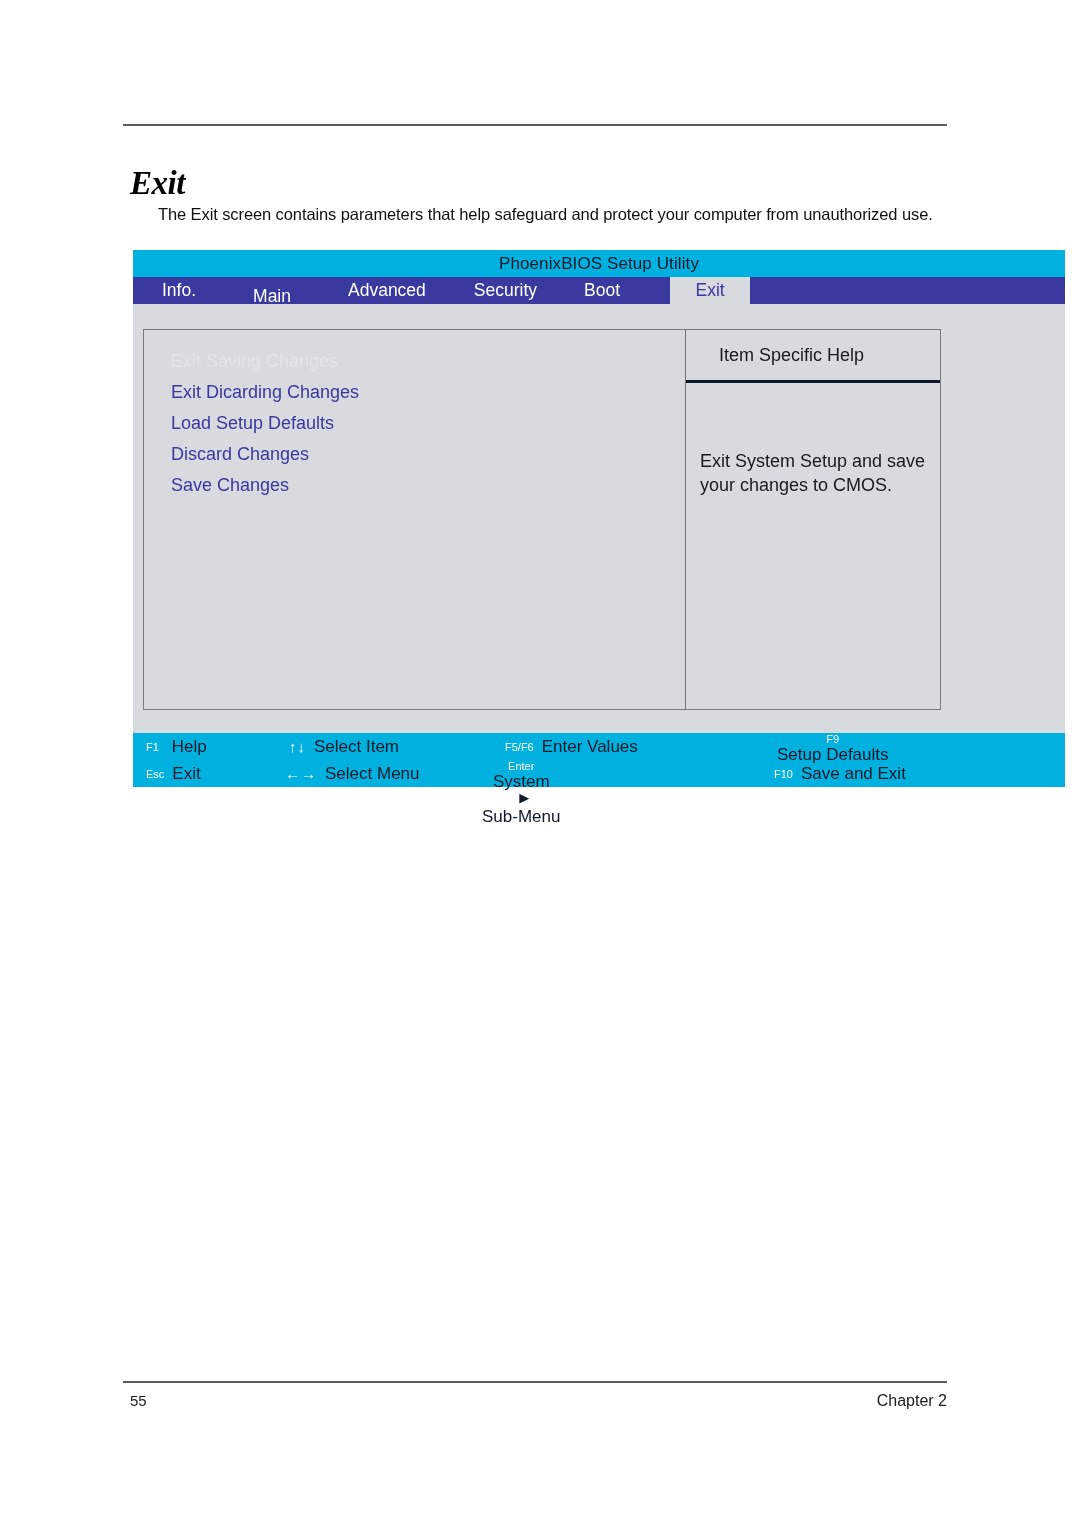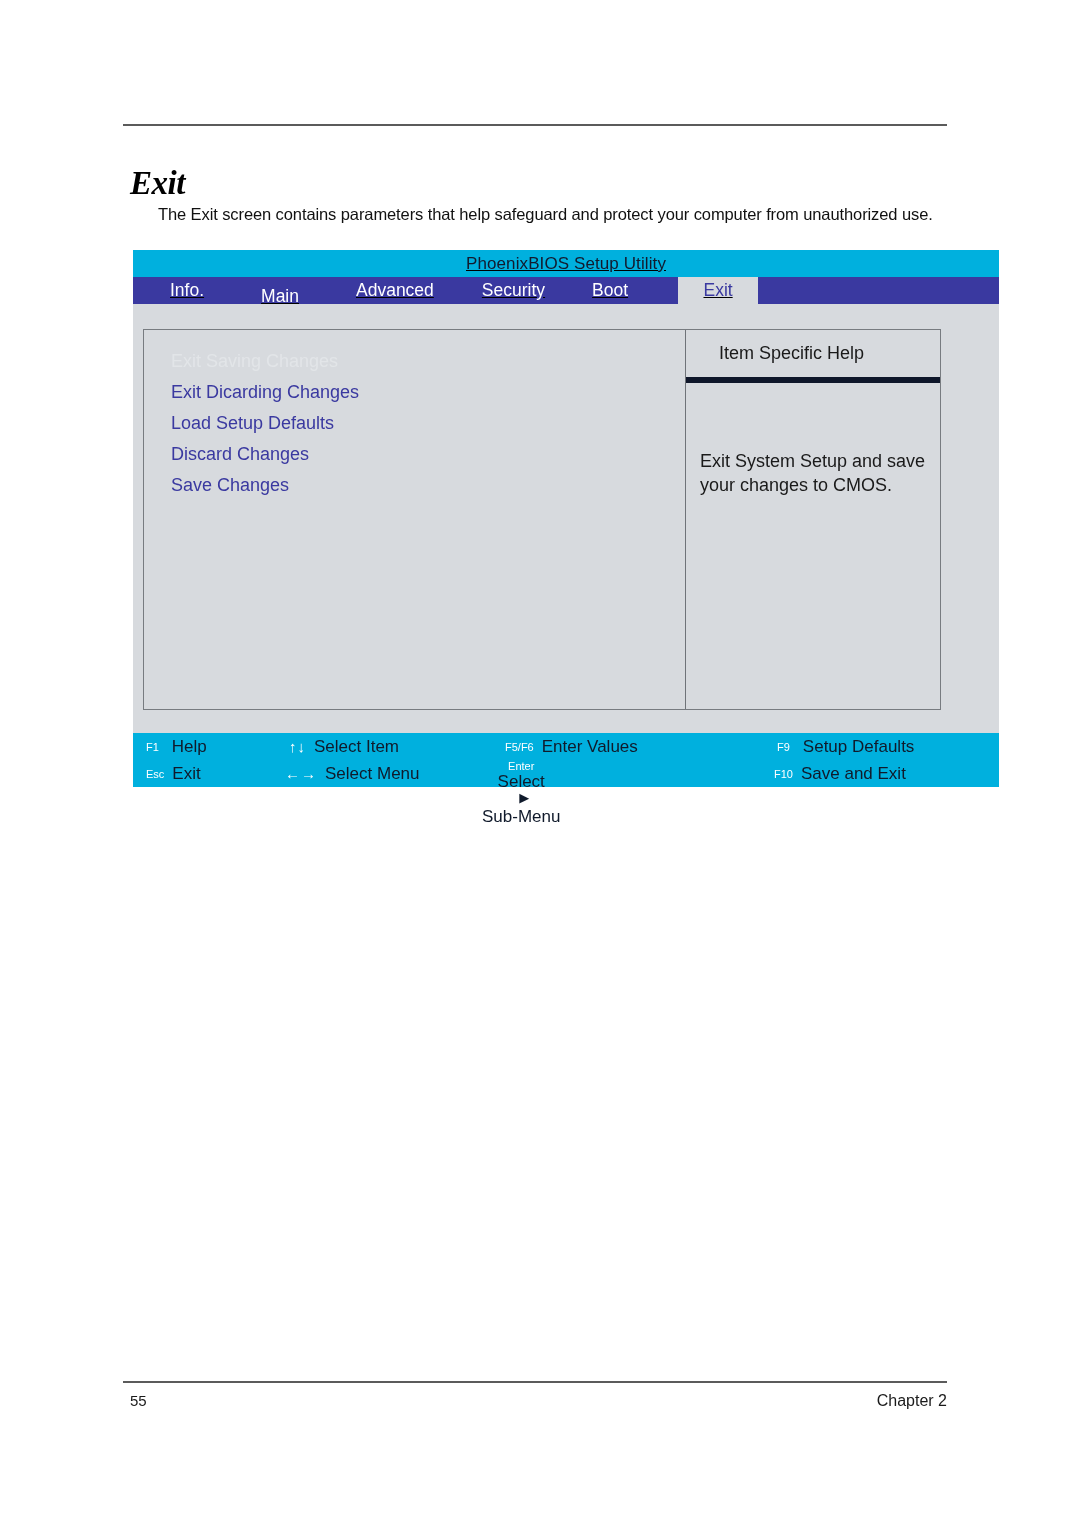--- a/index.html
+++ b/index.html
@@ -70,25 +70,24 @@
     top: 1392px;
     font-size: 16px;
     color: #1a1a1a;
   }
 
   
   .bios {
     position: absolute;
     left: 133px;
     top: 250px;
-    width: 866px;
+    width: 932px;
     height: 537px;
     background: #d7dade;
     box-sizing: border-box;
-    text-decoration: underline;
   }
   .bios-titlebar {
     height: 27px;
     background: #00b0de;
     display: flex;
     align-items: center;
     justify-content: center;
   }
   .bios-titlebar .title {
     font-size: 17px;
@@ -157,21 +156,21 @@
   .setting-item.selected {
     color: #e2e5e8;
   }
 
   .help-header {
     position: absolute;
     left: 542px;
     top: 0;
     right: 0;
     height: 53px;
-    border-bottom: 6px solid #0f172a;
+    border-bottom: 3px solid #0f172a;
     box-sizing: border-box;
     display: flex;
     align-items: center;
     text-align: right;
   }
   .help-header .label {
     font-size: 18px;
     color: #1a1a1a;
     padding-left: 33px;
   }
@@ -248,21 +247,21 @@
 
   <p class="intro-text">The Exit screen contains parameters that help safeguard and protect your computer from unauthorized use.</p>
 
   <div class="bios">
 
     <div class="bios-titlebar">
       <span class="title">PhoenixBIOS Setup Utility</span>
     </div>
 
     <div class="bios-menubar">
-      <div class="menu-tab" style="left:0;padding-left:37px;">
+      <div class="menu-tab" style="left:0;padding-left:29px;">
         <span>Info.</span>
       </div>
       <div class="menu-tab" style="padding-left:57px;margin-top:12px;">
         <span>Main</span>
       </div>
       <div class="menu-tab" style="padding-left:57px;">
         <span>Advanced</span>
       </div>
       <div class="menu-tab" style="padding-left:48px;">
         <span>Security</span>
@@ -320,42 +319,42 @@
         <div class="fk" style="left:156px;">
           <span class="arrows">↑↓</span>
           <span class="gap-sm"></span>
           <span class="desc">Select Item</span>
         </div>
         <div class="fk" style="left:372px;">
           <span class="key">F5/F6</span>
           <span class="gap-sm"></span>
           <span class="desc">Enter Values</span>
         </div>
-        <div class="fk" style="left:644px;">
+        <div class="fk" style="left:644px;flex-direction:column;">
           <span class="key">F9</span>
           <span class="gap-md"></span>
           <span class="desc">Setup Defaults</span>
         </div>
       </div>
 
       <div class="fk-row row2">
         <div class="fk" style="left:13px;">
           <span class="key">Esc</span>
           <span class="gap-sm"></span>
           <span class="desc">Exit</span>
         </div>
         <div class="fk" style="left:152px;">
           <span class="arrows">←→</span>
           <span class="gap-sm"></span>
           <span class="desc">Select Menu</span>
         </div>
         <div class="fk" style="left:349px;flex-direction:column;">
           <span class="key">Enter</span>
           <span class="gap-md"></span>
-          <span class="desc">Select</span>
+          <span class="desc">System</span>
           <span class="tri">▶</span>
           <span class="desc">Sub-Menu</span>
         </div>
         <div class="fk" style="left:641px;">
           <span class="key">F10</span>
           <span class="gap-sm"></span>
           <span class="desc">Save and Exit</span>
         </div>
       </div>
 

